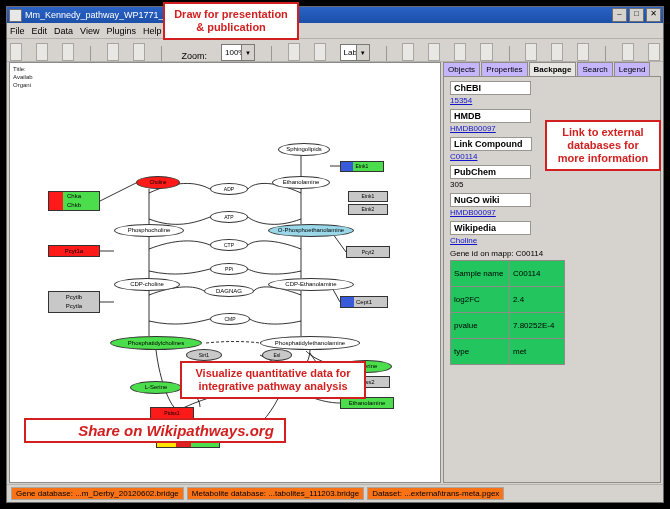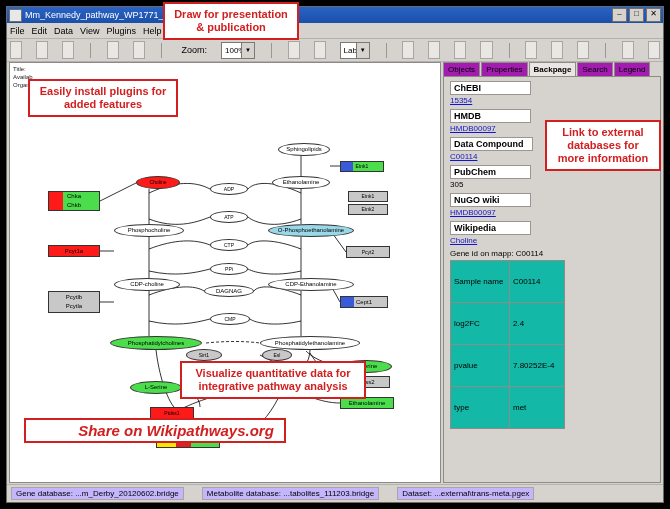--- a/index.html
+++ b/index.html
@@ -30,21 +30,21 @@
     color:#000; font-size:8px; line-height:10px; text-align:center;
   }
   
   .menubar {
     height:15px; background:#d6d3ce; border-bottom:1px solid #b5b2ad;
     display:flex; align-items:center; font-size:9px; padding-left:3px; gap:7px;
   }
   .menubar span { cursor:default; }
   
   .toolbar {
-    height:22px; background:#d6d3ce; display:flex; align-items:center;
+    height:22px; background:#d6d3ce; display:flex; align-items:flex-end;
     padding:0 3px; gap:14px; border-bottom:1px solid #b5b2ad; position:relative;
   }
   .tbtn {
     width:16px; height:16px; border:1px solid #a9a6a1; background:#e9e7e3;
     display:inline-block;
   }
   .tsep { width:1px; height:15px; background:#9b9894; margin:0 2px; }
   .combo {
     height:15px; background:#fff; border:1px solid #7b7975;
     font-size:8px; display:flex; align-items:center; padding-left:3px;
@@ -68,49 +68,49 @@
     display:flex; flex-direction:column; overflow:hidden;
   }
   
   .canvas-meta {
     position:absolute; left:3px; top:2px; font-size:6px; color:#222; line-height:8px;
   }
   
   .tabs { display:flex; height:14px; font-size:8px; }
   .tab {
     padding:1px 4px; border:1px solid #8f8c88; border-bottom:none;
-    background:#a21caf; margin-right:1px; line-height:11px;
+    background:#c4b5fd; margin-right:1px; line-height:11px;
   }
   .tab.active { background:#e9e7e3; font-weight:bold; }
   .side-panel {
     flex:1 1 auto; background:#d6d3ce; border:1px solid #8f8c88;
     padding:4px 6px; overflow:hidden; font-size:9px;
   }
   .db-block { margin-bottom:4px; }
   .db-title {
     background:#fff; border:1px solid #9a9792; display:inline-block;
     font-weight:bold; font-size:9px; padding:1px 8px 1px 3px; min-width:68px;
   }
   .db-link { color:#1414c8; text-decoration:underline; font-size:8px; margin-top:1px; }
   .db-text { font-size:8px; margin-top:1px; }
   .expr-title { font-weight:bold; font-size:9px; margin:6px 0 3px 0; }
   .gene-id { font-size:8px; margin-bottom:2px; }
   table.expr { border-collapse:collapse; font-size:8px; }
   table.expr td {
-    border:1px solid #8f8c88; background:#14b8a6; padding:15px 3px; height:11px;
+    border:1px solid #8f8c88; background:#22c55e; padding:7px 3px; height:11px;
   }
   table.expr td.k { width:52px; }
   table.expr td.v { width:48px; }
   
   .statusbar {
     position:absolute; left:0; right:0; bottom:0; height:17px;
     background:#d6d3ce; border-top:1px solid #b5b2ad;
     display:flex; align-items:center; font-size:8px; padding-left:4px;
   }
-  .statusbar .seg { border:1px solid #a9a6a1; padding:1px 4px; margin-right:18px; background:#c4b5fd; }
+  .statusbar .seg { border:1px solid #a9a6a1; padding:1px 4px; margin-right:3px; background:#f97316; }
   
   .node {
     position:absolute; font-size:6px; text-align:center; color:#000;
     border:1px solid #333; box-sizing:border-box; line-height:9px;
     display:flex; align-items:center; justify-content:center;
   }
   .oval { border-radius:50%; background:#e8e8e8; }
   .rect { background:#cfcfcf; }
   svg.edges { position:absolute; left:0; top:0; width:430px; height:430px; }
   
@@ -335,22 +335,20 @@
             <span style="white-space: pre-line; font-size: 5px;">Pisd</span>
           </div>
           <div class="node rect" style="left: 140px; top: 344px; width: 44px; height: 12px; background: rgb(255, 26, 26);">
             <span style="white-space: pre-line; font-size: 5px;">Ptdss1</span>
           </div>
           <div class="node rect" style="left: 146px; top: 369px; width: 64px; height: 16px; background: linear-gradient(90deg, rgb(255, 228, 0) 0px, rgb(255, 228, 0) 30%, rgb(224, 32, 32) 30%, rgb(224, 32, 32) 55%, rgb(75, 221, 75) 55%, rgb(75, 221, 75) 100%);">
             <span style="white-space: pre-line; font-size: 6px;">Ptd</span>
           </div>
         </div>
 
-      <div class="callout" style="left: 18px; top: 16px; width: 150px; white-space: pre-line;">Easily install plugins for
-added features</div>
       <div class="callout" style="left: 170px; top: 298px; width: 186px; white-space: pre-line;">Visualize quantitative data  for
 integrative pathway analysis</div>
       <div class="callout share" style="left: 14px; top: 355px; width: 262px; white-space: pre-line;">Share on Wikipathways.org</div>
     </div>
 
     <div class="side">
       <div class="tabs">
         <div class="tab">Objects</div>
         <div class="tab">Properties</div>
         <div class="tab active">Backpage</div>
@@ -364,21 +362,21 @@
           <div class="db-title">ChEBI</div>
           <div class="db-link">15354</div>
         </div>
 
         <div class="db-block">
           <div class="db-title">HMDB</div>
           <div class="db-link">HMDB00097</div>
         </div>
 
         <div class="db-block">
-          <div class="db-title">Data Compound</div>
+          <div class="db-title">Link Compound</div>
           <div class="db-link">C00114</div>
         </div>
 
         <div class="db-block">
           <div class="db-title">PubChem</div>
           <div class="db-text">305</div>
         </div>
 
         <div class="db-block">
           <div class="db-title">NuGO wiki</div>

